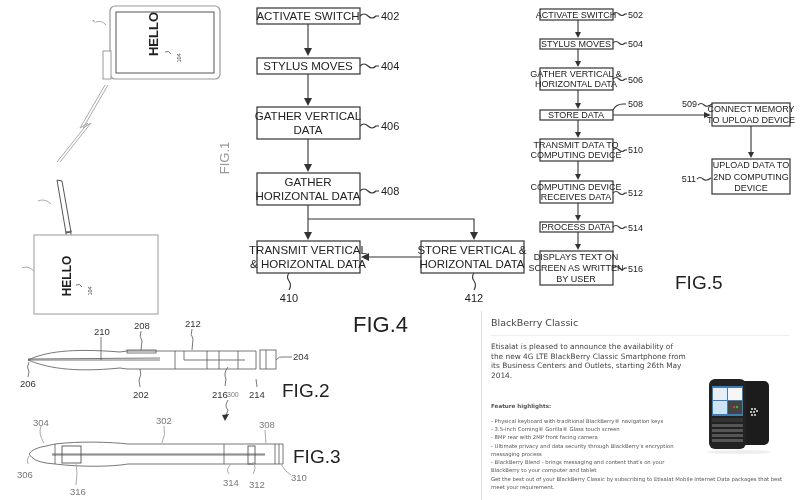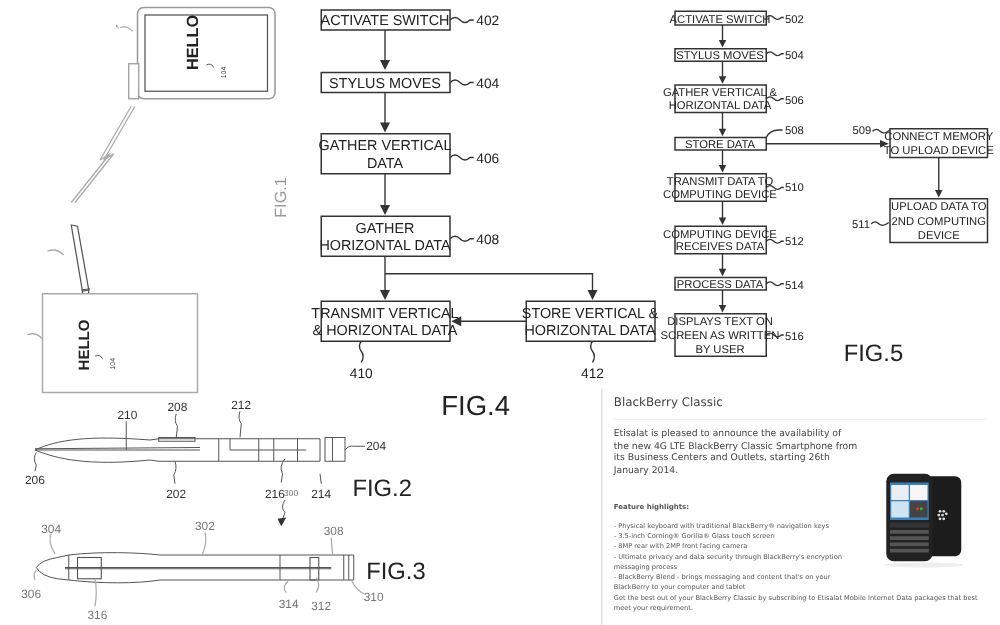--- a/index.html
+++ b/index.html
@@ -293,21 +293,21 @@
     <path class="light" d="M 281 464 q 4 8 10 11"></path>
       <text x="291" y="481" class="refgray">310</text>
 
     <text x="293" y="463" class="figlbl" style="font-size:19px">FIG.3</text>
   </g>
 </svg>
 
 <div id="promo">
   <div class="ptitle">BlackBerry Classic</div>
   <div class="rule"></div>
-  <div class="intro">Etisalat is pleased to announce the availability of the new 4G LTE BlackBerry Classic Smartphone from its Business Centers and Outlets, starting 26th January 2014.</div>
+  <div class="intro">Etisalat is pleased to announce the availability of the new 4G LTE BlackBerry Classic Smartphone from its Business Centers and Outlets, starting 26th May 2014.</div>
   <div class="fhead">Feature highlights:</div>
   <ul class="flist">
     <li>- Physical keyboard with traditional BlackBerry® navigation keys</li>
     <li>- 3.5-inch Corning® Gorilla® Glass touch screen</li>
     <li>- 8MP rear with 2MP front facing camera</li>
     <li>- Ultimate privacy and data security through BlackBerry's encryption messaging process</li>
     <li>- BlackBerry Blend - brings messaging and content that's on your BlackBerry to your computer and tablet</li>
   </ul>
   <div class="footer">Get the best out of your BlackBerry Classic by subscribing to Etisalat Mobile Internet Data packages that best meet your requirement.</div>
 

